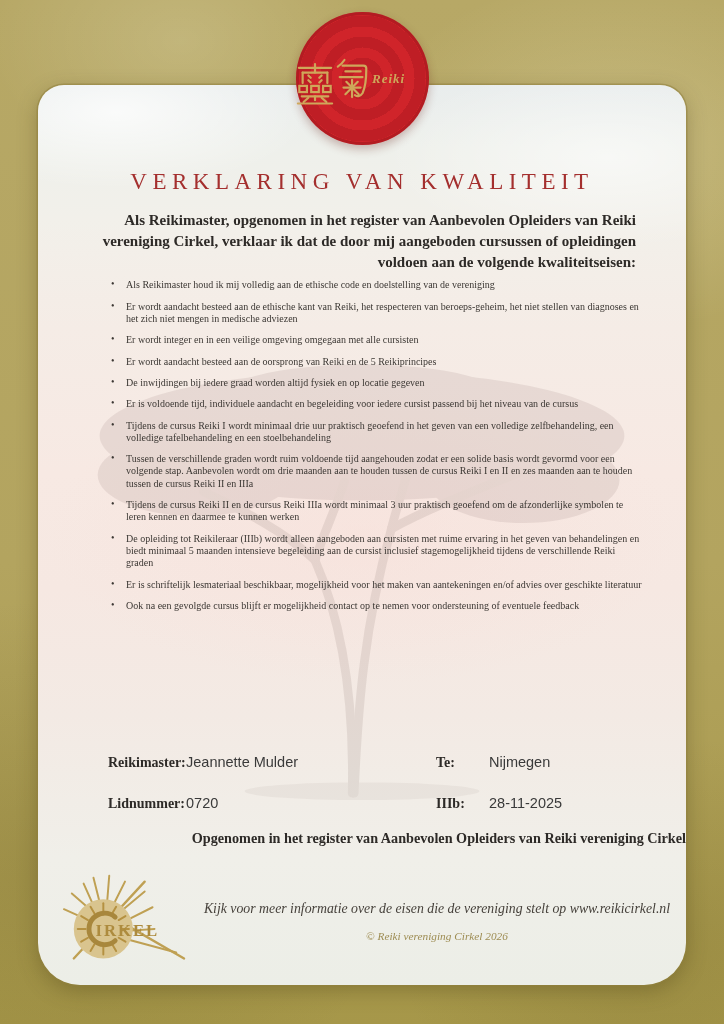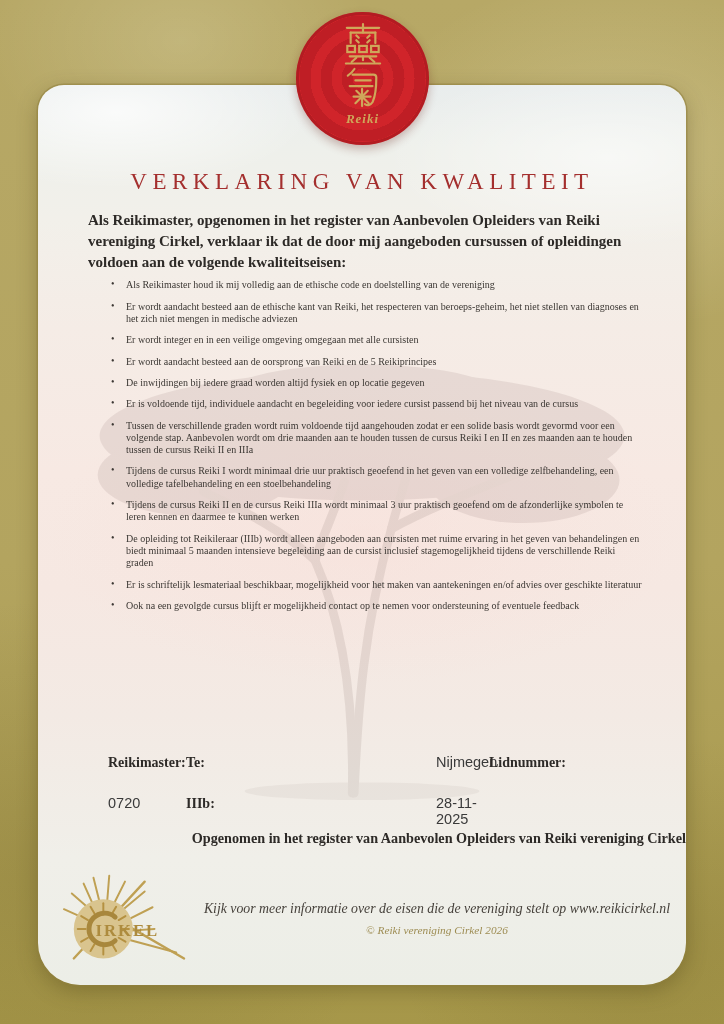--- a/index.html
+++ b/index.html
@@ -22,31 +22,31 @@
       radial-gradient(ellipse 420px 200px at 50% 50%, rgba(248,222,216,0.45), transparent 75%),
       linear-gradient(180deg,#e9eded 0%,#eef0eb 7%,#f2f0ea 15%,#f5ece6 27%,#f7e9e3 43%,#f6e8e2 56%,#f3eae4 70%,#f0efe9 86%,#eceee7 100%);
     box-shadow:0 0 0 1.5px rgba(146,130,62,0.55), 0 6px 20px rgba(75,64,20,0.35);
     overflow:hidden;
   }
   .tree{position:absolute;left:22px;top:248px;width:604px;height:470px;opacity:0.16;}
   .seal{
     position:absolute;left:296px;top:12px;width:133px;height:133px;border-radius:50%;
     background:repeating-radial-gradient(circle at 50% 50%, #d0242a 0 10px, #bf1e25 10px 21px);
     box-shadow:0 4px 10px rgba(100,30,20,0.30), inset 0 0 0 3px rgba(150,20,25,0.5);
-    display:flex;flex-direction:column;align-items:center;z-index:5;
+    display:flex;align-items:center;z-index:5;
   }
   .seal svg{display:block;}
   .seal-rei{margin-top:10px;}
   .seal-script{font-style:italic;font-weight:bold;color:#cfa75a;font-size:13px;margin-top:1px;letter-spacing:1px;}
   .title{
     margin-top:84px;text-align:center;color:#a42f2e;font-size:23px;
     letter-spacing:5.5px;font-weight:normal;
   }
   .intro{
-    margin:10px auto 0;width:548px;text-align:left;font-weight:bold;
+    margin:10px auto 0;width:548px;text-align:right;font-weight:bold;
     font-size:15px;line-height:1.38;color:#2d2a27;
   }
   .bullets{
     margin:7px 0 0;padding:0 42px 0 88px;list-style:none;
     font-size:10px;line-height:1.23;color:#3b3733;max-height:452px;overflow:hidden;
   }
   .bullets li{position:relative;margin-bottom:9px;}
   .bullets li::before{content:"•";position:absolute;left:-15px;top:-1px;color:#3b3733;}
   .fields{
     position:absolute;top:658px;left:70px;right:36px;
@@ -55,21 +55,21 @@
   .field-label{font-weight:bold;font-size:14px;color:#2d2a27;}
   .field-value{font-family:"Liberation Sans",sans-serif;font-size:14.5px;color:#3a3a3a;}
   .register{
     position:absolute;top:745px;left:0;right:0;text-align:right;
     font-weight:bold;font-size:14.2px;color:#2d2a27;
   }
   .footer-row{position:absolute;top:786px;left:0;right:0;height:110px;}
   .logo{position:absolute;left:22px;top:2px;width:128px;height:100px;}
   .footer-text{margin-left:150px;text-align:center;}
   .info-line{padding-top:30px;font-style:italic;font-size:13.8px;color:#46413b;}
-  .copyright{margin-top:7px;font-style:italic;font-size:11.3px;color:#9d8c52;}
+  .copyright{margin-top:13px;font-style:italic;font-size:11.3px;color:#9d8c52;}
 </style>
 </head>
 <body>
 
 <div class="card">
 
   <svg class="tree" viewBox="0 0 600 480" aria-hidden="true">
     <g fill="#9b8280">
       <ellipse cx="300" cy="105" rx="268" ry="66"></ellipse>
       <ellipse cx="130" cy="145" rx="100" ry="42"></ellipse>
@@ -91,30 +91,31 @@
 
   <p class="intro">Als Reikimaster, opgenomen in het register van Aanbevolen Opleiders van Reiki vereniging Cirkel, verklaar ik dat de door mij aangeboden cursussen of opleidingen voldoen aan de volgende kwaliteitseisen:</p>
 
   <ul class="bullets">
     <li>Als Reikimaster houd ik mij volledig aan de ethische code en doelstelling van de vereniging</li>
     <li>Er wordt aandacht besteed aan de ethische kant van Reiki, het respecteren van beroeps-geheim, het niet stellen van diagnoses en het zich niet mengen in medische adviezen</li>
     <li>Er wordt integer en in een veilige omgeving omgegaan met alle cursisten</li>
     <li>Er wordt aandacht besteed aan de oorsprong van Reiki en de 5 Reikiprincipes</li>
     <li>De inwijdingen bij iedere graad worden altijd fysiek en op locatie gegeven</li>
     <li>Er is voldoende tijd, individuele aandacht en begeleiding voor iedere cursist passend bij het niveau van de cursus</li>
+    <li>Tijdens de cursus Reiki I wordt minimaal drie uur praktisch geoefend in het geven van een volledige zelfbehandeling, een volledige tafelbehandeling en een stoelbehandeling</li>
     <li>Tussen de verschillende graden wordt ruim voldoende tijd aangehouden zodat er een solide basis wordt gevormd voor een volgende stap. Aanbevolen wordt om drie maanden aan te houden tussen de cursus Reiki I en II en zes maanden aan te houden tussen de cursus Reiki II en IIIa</li>
-    <li>Tijdens de cursus Reiki I wordt minimaal drie uur praktisch geoefend in het geven van een volledige zelfbehandeling, een volledige tafelbehandeling en een stoelbehandeling</li>
     <li>Tijdens de cursus Reiki II en de cursus Reiki IIIa wordt minimaal 3 uur praktisch geoefend om de afzonderlijke symbolen te leren kennen en daarmee te kunnen werken</li>
     <li>De opleiding tot Reikileraar (IIIb) wordt alleen aangeboden aan cursisten met ruime ervaring in het geven van behandelingen en biedt minimaal 5 maanden intensieve begeleiding aan de cursist inclusief stagemogelijkheid tijdens de verschillende Reiki graden</li>
     <li>Er is schriftelijk lesmateriaal beschikbaar, mogelijkheid voor het maken van aantekeningen en/of advies over geschikte literatuur</li>
     <li>Ook na een gevolgde cursus blijft er mogelijkheid contact op te nemen voor ondersteuning of eventuele feedback</li>
   </ul>
 
   <div class="fields">
     <span class="field-label">Reikimaster:</span>
+    <span class="field-value">Jeannette Mulder</span>
     <span class="field-label">Te:</span>
     <span class="field-value">Nijmegen</span>
     <span class="field-label">Lidnummer:</span>
     <span class="field-value">0720</span>
     <span class="field-label">IIIb:</span>
     <span class="field-value">28-11-2025</span>
   </div>
 
   <div class="register">Opgenomen in het register van Aanbevolen Opleiders van Reiki vereniging Cirkel</div>
 

